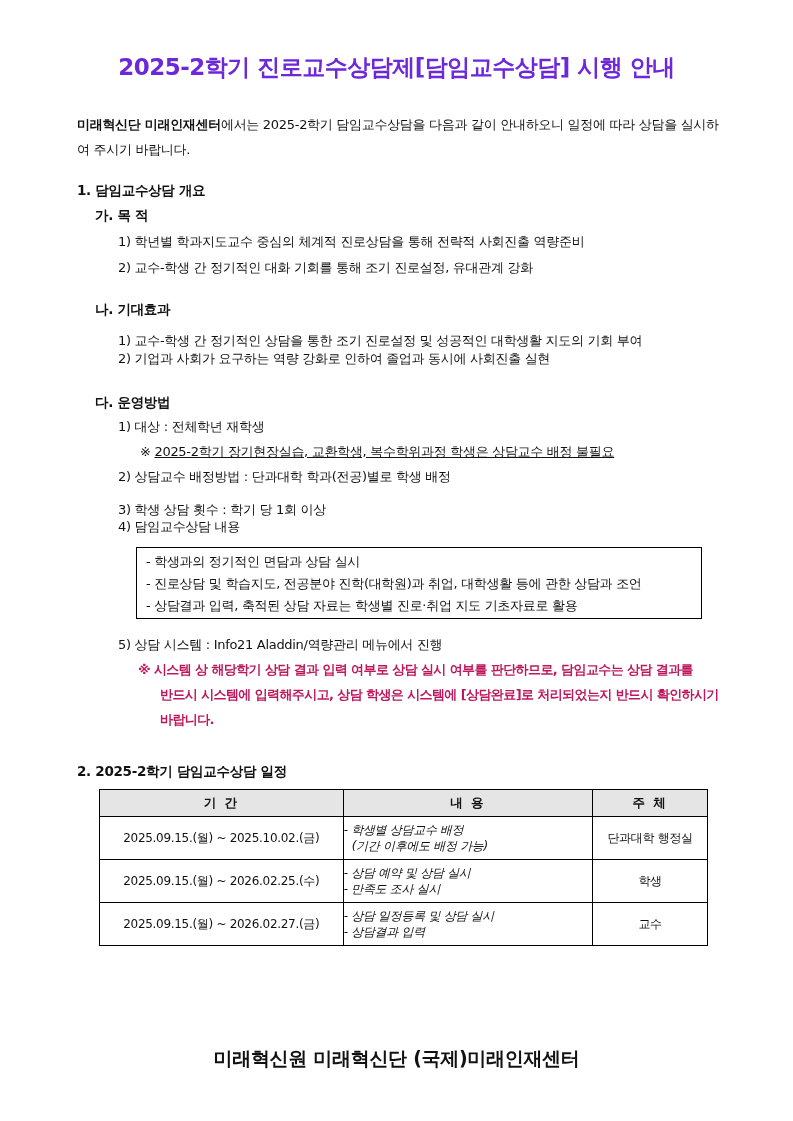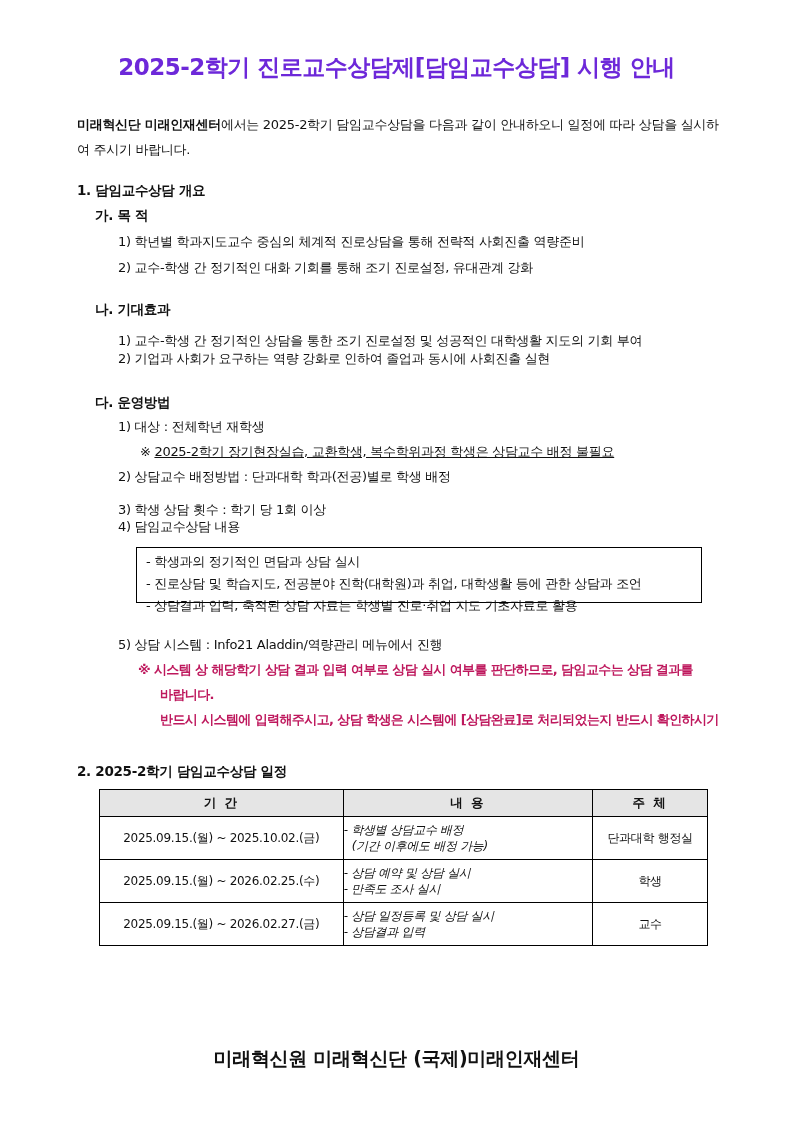--- a/index.html
+++ b/index.html
@@ -16,21 +16,21 @@
   .intro {
     position: absolute; left: 77px; top: 112px; width: 645px;
     font-size: 13px; line-height: 25px; letter-spacing: -0.3px;
   }
   .intro b { font-weight: bold; }
   .line { position: absolute; font-size: 13px; white-space: nowrap; letter-spacing: -0.3px; }
   .h1 { font-weight: bold; font-size: 13.5px; }
   .h2 { font-weight: bold; font-size: 13.5px; }
   .u { text-decoration: underline; }
   .box {
-    position: absolute; left: 136px; top: 547px; width: 566px; height: 56px;
+    position: absolute; left: 136px; top: 547px; width: 566px; height: 72px;
     border: 1.3px solid #000; box-sizing: border-box; padding: 3px 0 0 9px;
   }
   .box div { font-size: 13px; line-height: 22px; letter-spacing: -0.3px; white-space: nowrap; }
   .notice {
     position: absolute; left: 138px; top: 657px; width: 590px;
     font-size: 13px; line-height: 25px; font-weight: bold; color: #be185d; letter-spacing: -0.6px;
   }
   .notice .indent { padding-left: 22px; }
   table.sched {
     position: absolute; left: 99px; top: 789px; width: 609px;
@@ -85,22 +85,22 @@
   <div class="box">
     <div>- 학생과의 정기적인 면담과 상담 실시</div>
     <div>- 진로상담 및 학습지도, 전공분야 진학(대학원)과 취업, 대학생활 등에 관한 상담과 조언</div>
     <div>- 상담결과 입력, 축적된 상담 자료는 학생별 진로·취업 지도 기초자료로 활용</div>
   </div>
 
   <div class="line" style="left:118px; top:636px;">5) 상담 시스템 : Info21 Aladdin/역량관리 메뉴에서 진행</div>
 
   <div class="notice">
     <div>※ 시스템 상 해당학기 상담 결과 입력 여부로 상담 실시 여부를 판단하므로, 담임교수는 상담 결과를</div>
+    <div class="indent">반드시 시스템에 입력해주시고, 상담 학생은 시스템에 [상담완료]로 처리되었는지 반드시 확인하시기</div>
     <div class="indent">바랍니다.</div>
-    <div class="indent">반드시 시스템에 입력해주시고, 상담 학생은 시스템에 [상담완료]로 처리되었는지 반드시 확인하시기</div>
   </div>
 
   <div class="line h1" style="left:77px; top:763px;">2. 2025-2학기 담임교수상담 일정</div>
 
   <table class="sched">
     <colgroup>
       <col style="width:244px">
       <col style="width:250px">
       <col style="width:115px">
     </colgroup>

